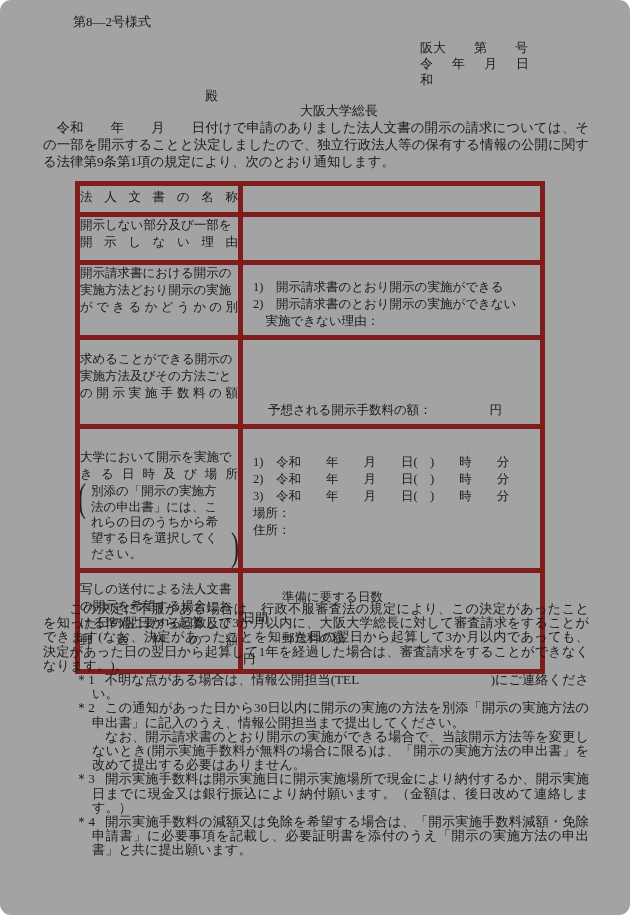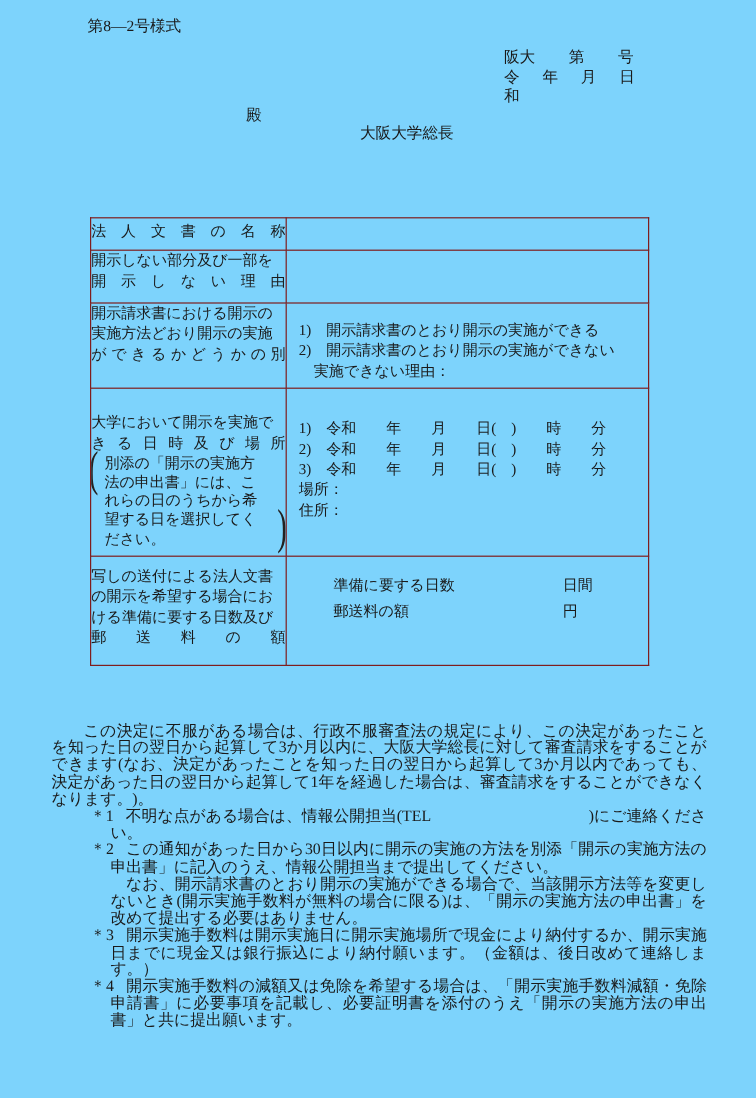--- a/index.html
+++ b/index.html
@@ -1,50 +1,51 @@
 <!DOCTYPE html>
 <html lang="ja"><head>
 <meta charset="utf-8">
 <style>
   html,body { margin:0; padding:0; background:#ffffff; }
   .page {
     position:relative;
     width:630px; height:915px;
-    background:#7dd3fc;
+    background:#a3a3a3;
     color:#1a1a1a;
     font-family:"Liberation Serif","DejaVu Serif",serif;
     overflow:hidden;
+    border-radius:11px;
   }
   .abs { position:absolute; }
   .form-no { left:73px; top:13px; font-size:13px; }
   .docnum { left:420px; top:40px; width:108px; font-size:13px; line-height:16px; }
   .dn-row { display:flex; justify-content:space-between;gap:19px; }
   .doc-title { left:0; right:0; top:71px; text-align:center; font-size:13px; }
   .addressee { left:205px; top:87px; font-size:13px; }
   .sender { left:300px; top:102px; font-size:13px; }
   .intro { left:43px; top:120px; width:546px; font-size:13.4px; line-height:16.8px; text-align:justify; }
 
   table.main { position:absolute; left:75px; top:181px; width:465px;
     border-collapse:collapse; table-layout:fixed; font-size:12.5px; }
-  table.main td { border:1px solid #7f1d1d; vertical-align:top; padding:0; overflow:hidden; }
+  table.main td { border:5px solid #7f1d1d; vertical-align:top; padding:0; overflow:hidden; }
   td.lbl { padding:4px 6px 0 6px; line-height:17px; }
   .jl { text-align:justify; text-align-last:justify; }
   td.val { position:relative; }
   .r1 td { height:23px; } .r1 td.lbl { padding-top:3px; }
   .r2 td { height:43px; }
   .r3 td { height:70px; }
   .r4 td { height:73px; } .r4 td.lbl { padding-top:11px; }
   .r5 td { height:119px; } .r5 td.lbl { padding-top:20px; }
   .r6 td { height:82px; } .r6 td.lbl { padding-top:8px; }
   .cell-lines { padding:4px 0 0 10px; line-height:17px;margin-top:10px; }
   .fee-line { position:absolute; left:25px; right:38px; bottom:5px;
     display:flex; justify-content:space-between; }
   .dates { padding:25px 0 0 10px; line-height:17px; }
   .copy-cell { padding-top:14px; line-height:20.5px; }
-  .copy-row { display:flex; }
+  .copy-row { display:flex;flex-direction:column; }
   .copy-row .lab { margin-left:39px; width:191px; }
   .note-paren { position:relative; margin-top:1px; padding:0 11px; line-height:15.7px; }
   .paren { position:absolute; font-size:24px; font-weight:300; color:#222; }
   .paren.open { left:-2px; top:1px; transform:scaleY(1.7); transform-origin:top; }
   .paren.close { right:-1px; bottom:2px; transform:scaleY(1.7); transform-origin:bottom; }
 
   .bodytext { left:43px; top:602px; width:546px; font-size:13.2px; line-height:14.2px; text-align:justify; }
   .bodytext p { margin:0; text-indent:13px; }
   .note { padding-left:49px; text-indent:-17px; }
   .note .marker { margin-right:10px; }
@@ -67,20 +68,21 @@
       <span>令和</span>
       <span>年</span>
       <span>月</span>
       <span>日</span>
     </div>
   </div>
 
   <div class="abs addressee">殿</div>
   <div class="abs sender">大阪大学総長</div>
 
+  <div class="abs intro">　令和　　年　　月　　日付けで申請のありました法人文書の開示の請求については、その一部を開示することと決定しましたので、独立行政法人等の保有する情報の公開に関する法律第9条第1項の規定により、次のとおり通知します。</div>
 
   <table class="main">
     <colgroup>
         <col style="width:163px">
         <col style="width:302px">
       </colgroup>
     <tbody>
         <tr class="r1">
       <td class="lbl">
         <div class="jl">法人文書の名称</div>
@@ -98,20 +100,33 @@
       <td class="lbl">
         <div>開示請求書における開示の</div>
         <div>実施方法どおり開示の実施</div>
         <div class="jl">ができるかどうかの別</div>
       </td>
       <td class="val">
         <div class="cell-lines">
           <div>1)　開示請求書のとおり開示の実施ができる</div>
           <div>2)　開示請求書のとおり開示の実施ができない</div>
           <div>　実施できない理由：</div>
+        </div>
+      </td>
+    </tr>
+    <tr class="r4">
+      <td class="lbl">
+        <div>求めることができる開示の</div>
+        <div>実施方法及びその方法ごと</div>
+        <div class="jl">の開示実施手数料の額</div>
+      </td>
+      <td class="val">
+        <div class="fee-line">
+          <span>予想される開示手数料の額：</span>
+          <span>円</span>
         </div>
       </td>
     </tr>
     <tr class="r5">
       <td class="lbl">
         <div>大学において開示を実施で</div>
         <div class="jl">きる日時及び場所</div>
         <div class="note-paren">
           <span class="paren open">(</span>
           <div>別添の「開示の実施方</div>

